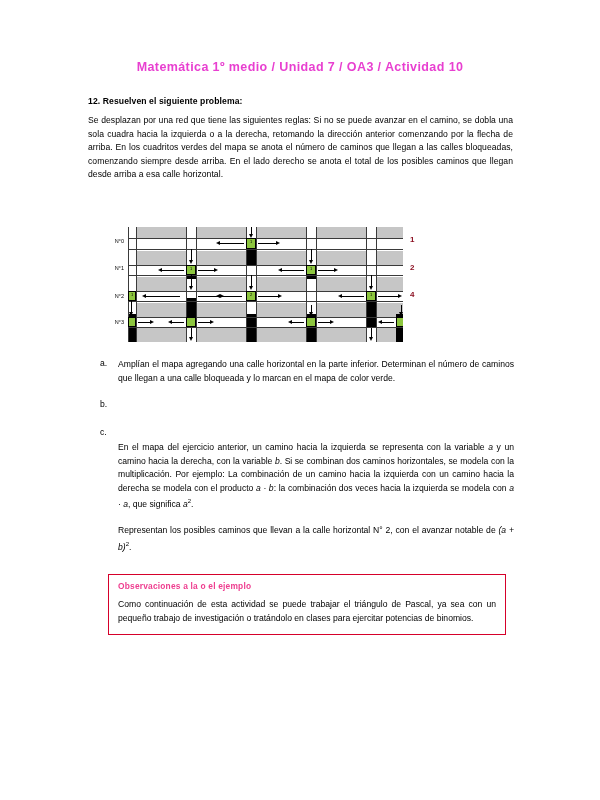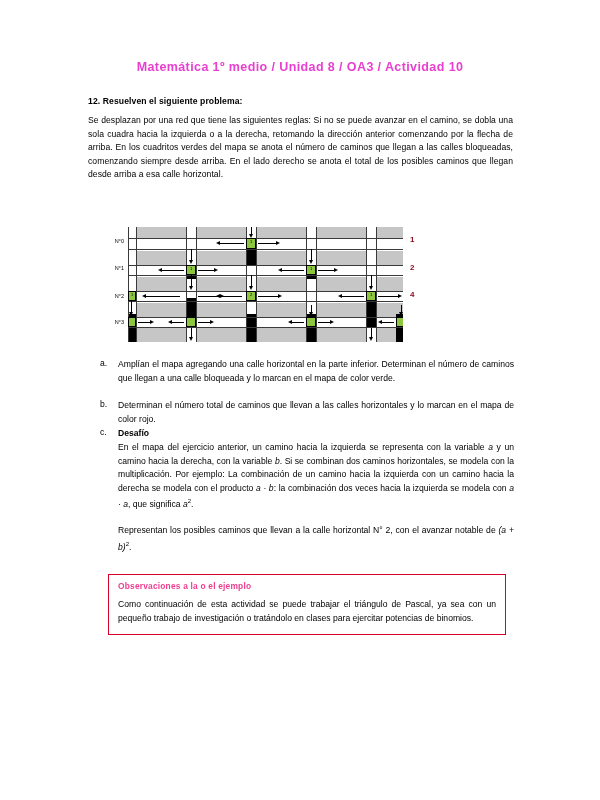--- a/index.html
+++ b/index.html
@@ -169,21 +169,21 @@
     line-height: 14px;
     text-align: justify;
     color: #000;
   }
 </style>
 </head>
 <body>
 
 <div class="page">
 
-  <div class="title">Matemática 1º medio / Unidad 8 / OA3 / Actividad 10</div>
+  <div class="title">Matemática 1º medio / Unidad 7 / OA3 / Actividad 10</div>
 
   <div class="intro-num">12. Resuelven el siguiente problema:</div>
 
   <div class="para" id="intro-para">Se desplazan por una red que tiene las siguientes reglas: Si no se puede avanzar en el camino, se dobla una sola cuadra hacia la izquierda o a la derecha, retomando la dirección anterior comenzando por la flecha de arriba. En los cuadritos verdes del mapa se anota el número de caminos que llegan a las calles bloqueadas, comenzando siempre desde arriba. En el lado derecho se anota el total de los posibles caminos que llegan desde arriba a esa calle horizontal.</div>
 
   <div class="map-wrap">
 
     <div class="row-label" style="top:11px;">N°0</div>
     <div class="row-label" style="top:38px;">N°1</div>
     <div class="row-label" style="top:66px;">N°2</div>
@@ -359,24 +359,22 @@
       <div class="arr-line-v" style="left:243px; top:101px; height:10px;"></div>
       <div class="tri-d" style="left:240.5px; top:110px;"></div>
 
     </div>
   </div>
 
   <div class="item-letter" style="top:358px;">a.</div>
   <div class="item-body" style="top:358px;">Amplían el mapa agregando una calle horizontal en la parte inferior. Determinan el número de caminos que llegan a una calle bloqueada y lo marcan en el mapa de color verde.</div>
 
   <div class="item-letter" style="top:399px;">b.</div>
-  <div class="item-body" style="top:399px;">Determinan el número total de caminos que llevan a las calles horizontales y lo marcan en el mapa de color rojo.</div>
 
   <div class="item-letter" style="top:427px;">c.</div>
-  <div class="item-body bold" style="top:427px;">Desafío</div>
 
   <div class="item-body" style="top:441px;">
     <span>En el mapa del ejercicio anterior, un camino hacia la izquierda se representa con la variable </span><span class="ital">a</span><span> y un camino hacia la derecha, con la variable </span><span class="ital">b</span><span>. Si se combinan dos caminos horizontales, se modela con la multiplicación. Por ejemplo: La combinación de un camino hacia la izquierda con un camino hacia la derecha se modela con el producto </span><span class="ital">a · b</span><span>: la combinación dos veces hacia la izquierda se modela con </span><span class="ital">a · a</span><span>, que significa </span><span class="ital">a</span><sup>2</sup><span>.</span>
   </div>
 
   <div class="item-body" style="top:524px;">
     <span>Representan los posibles caminos que llevan a la calle horizontal N° 2, con el avanzar notable de </span><span class="ital">(a + b)</span><sup>2</sup><span>.</span>
   </div>
 
   <div class="obs-box">

